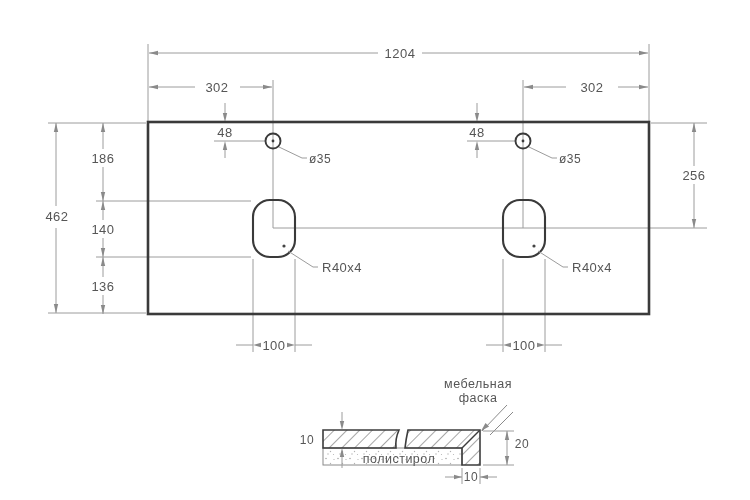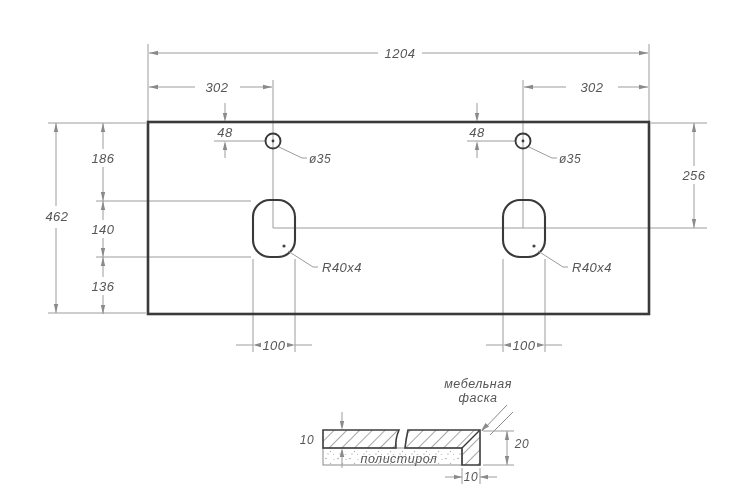--- a/index.html
+++ b/index.html
@@ -1,16 +1,16 @@
 <!DOCTYPE html>
 <html><head>
 <meta charset="utf-8">
 <style>
   html,body{margin:0;padding:0;background:#ffffff;}
-  .page{position:relative;width:750px;height:500px;background:#fff;overflow:hidden;font-style:italic;}
+  .page{position:relative;width:750px;height:500px;background:#fff;overflow:hidden;}
   svg{display:block;}
   text{font-family:"Liberation Sans","DejaVu Sans",sans-serif;fill:#565656;letter-spacing:0.5px;}
   .dim{font-size:13px;}
   .dim-s{font-size:12px;}
   .lbl{font-size:12.5px;}
 </style>
 </head>
 <body>
 
 <div class="page">

